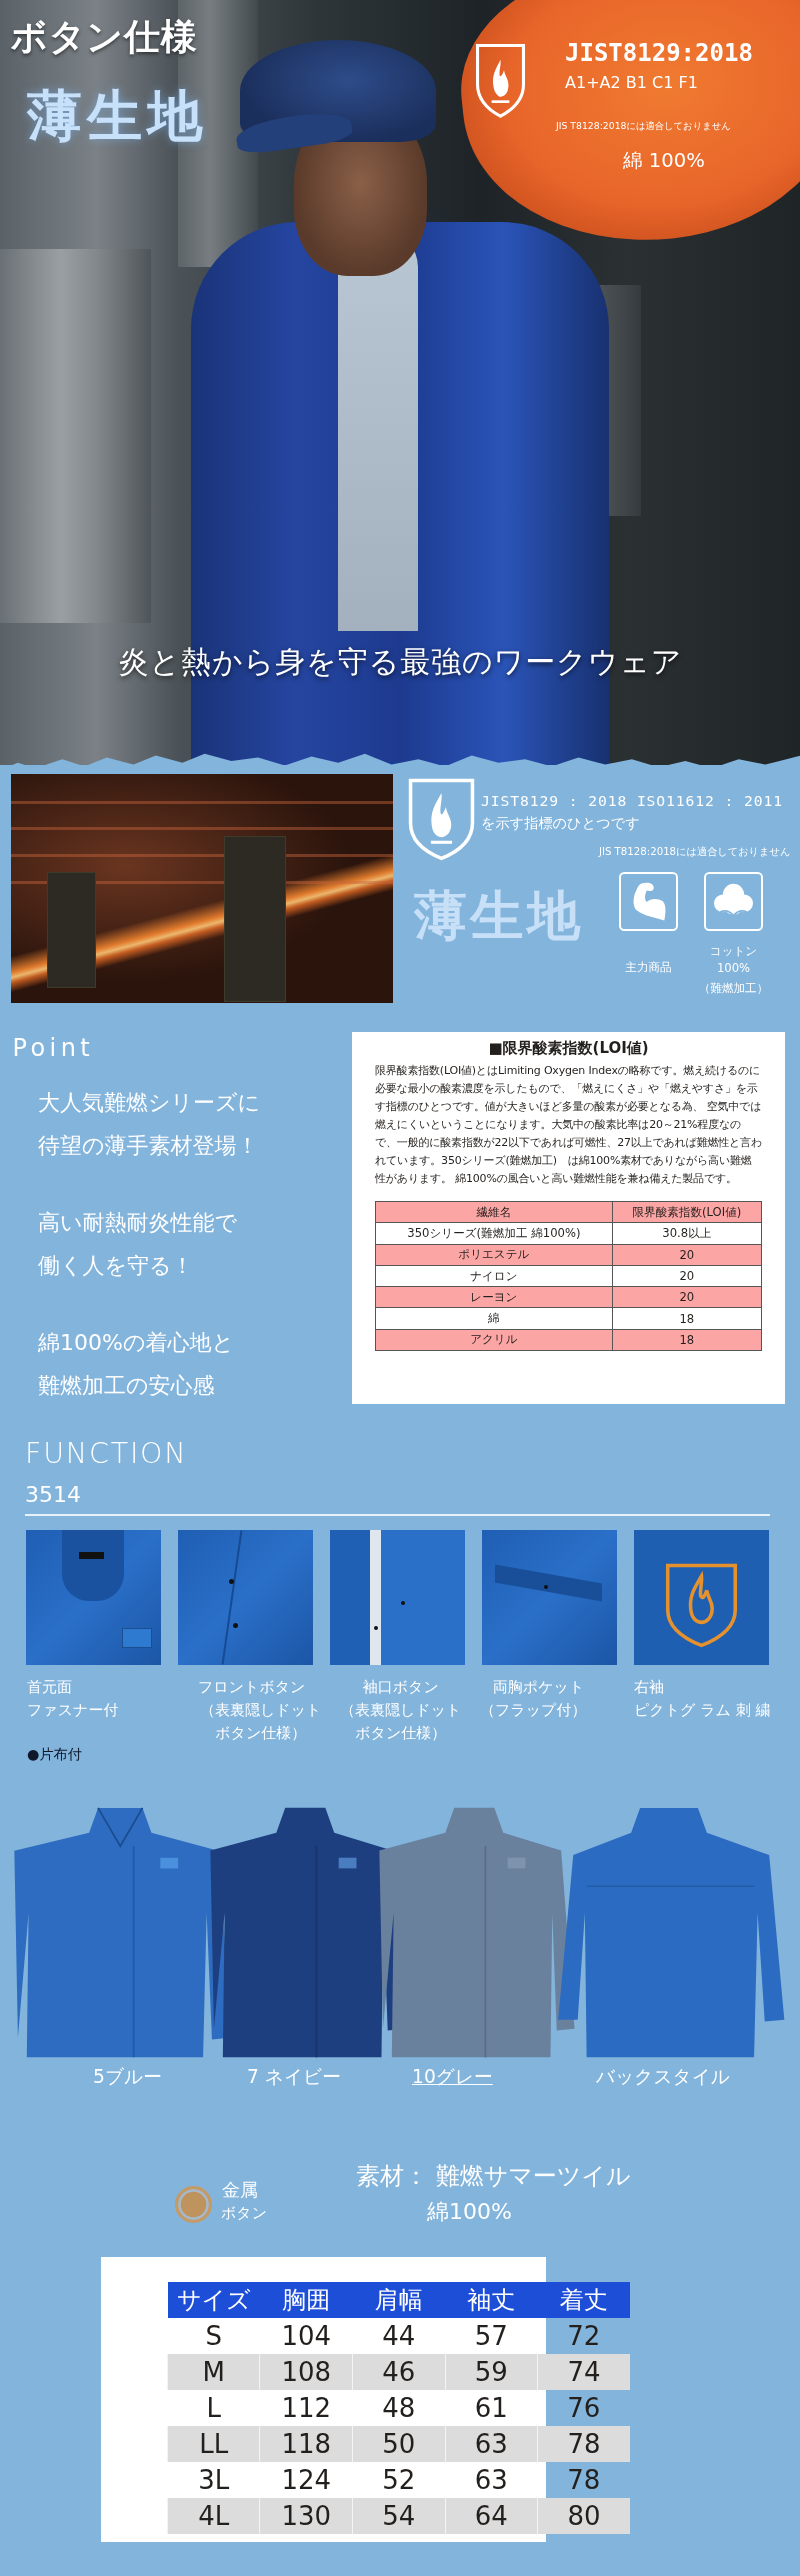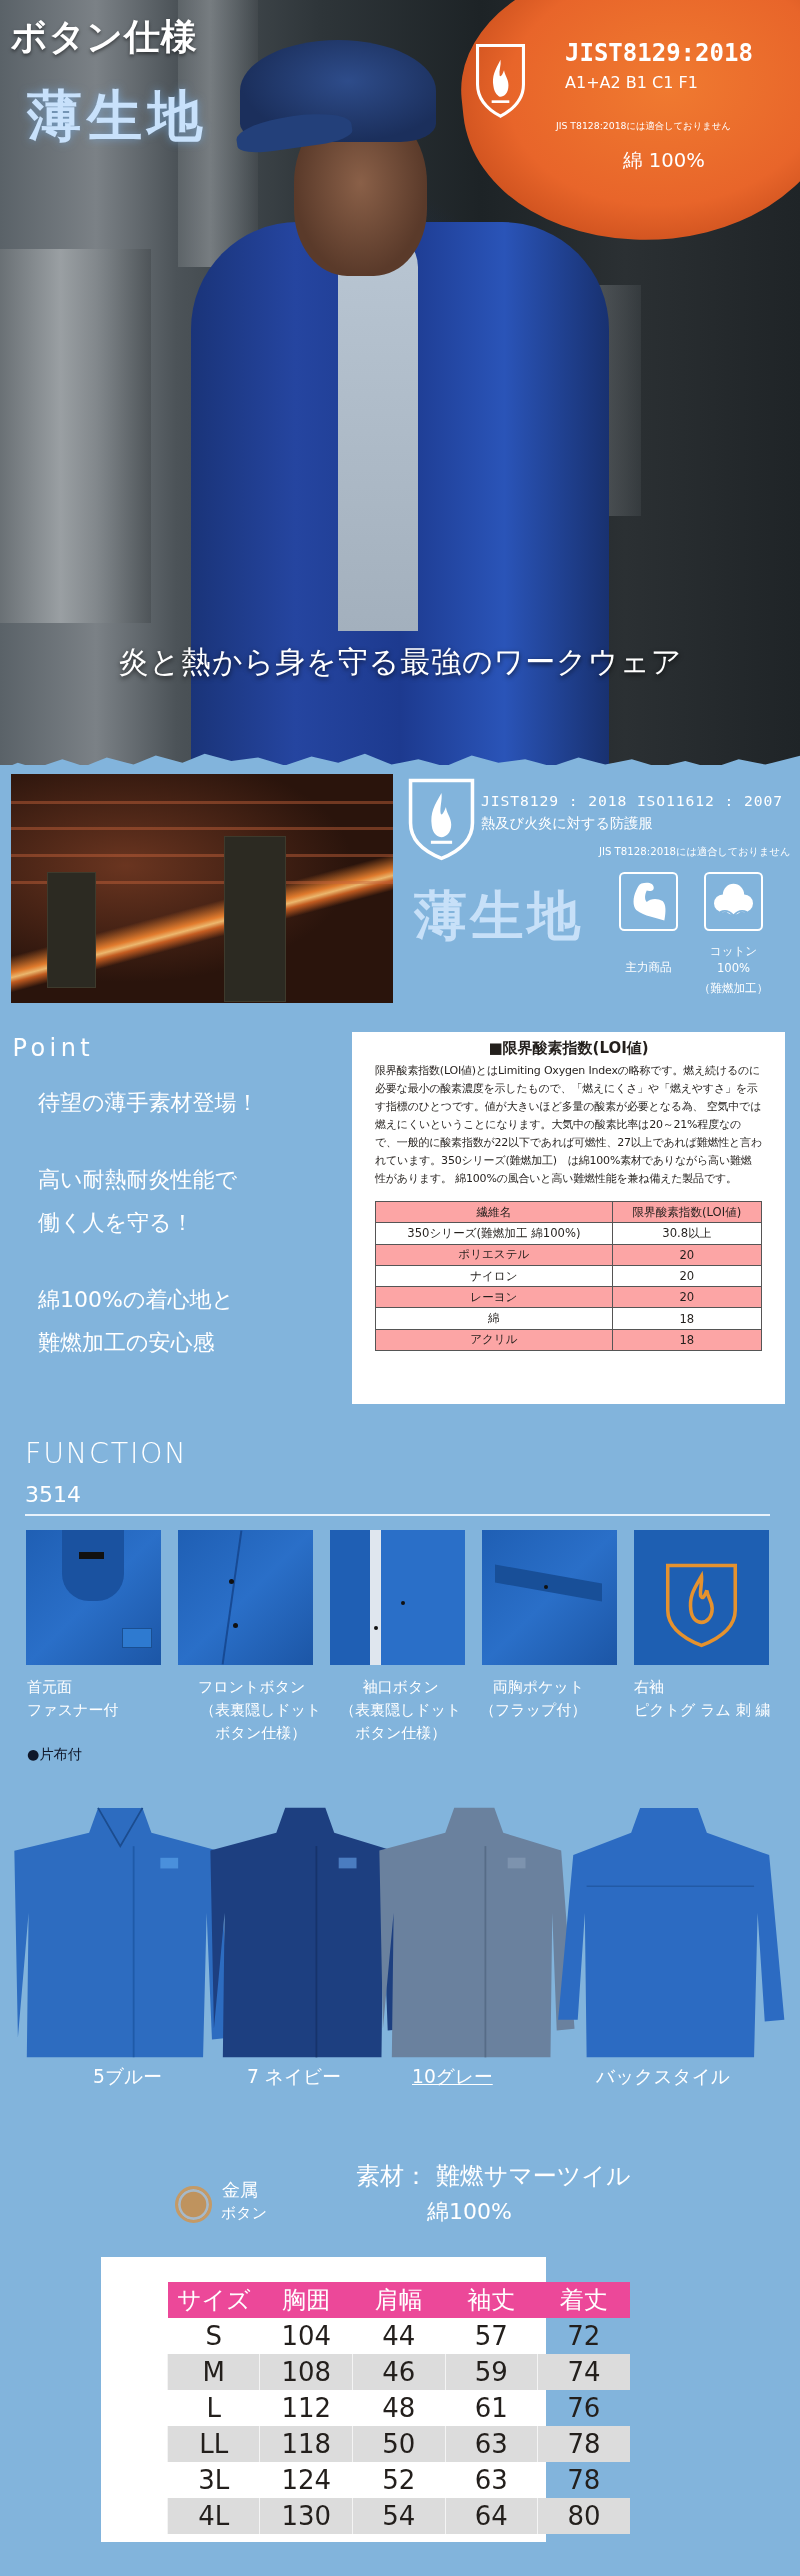--- a/index.html
+++ b/index.html
@@ -191,21 +191,21 @@
   .size-box {
     position: absolute; left: 101px; top: 2257px; width: 445px; height: 285px;
     background: #fff;
     width: 447px;
   }
   .size-table {
     position: absolute; left: 66px; top: 25px; width: 463px; border-collapse: collapse;
     color: #231f1c;
   }
   .size-table th {
-    background: #ec4899; color: #fff; font-size: 24px; font-weight: normal;
+    background: #1d4ed8; color: #fff; font-size: 24px; font-weight: normal;
     height: 36px; width: 93px;
   }
   .size-table td {
     font-size: 26px; text-align: center; height: 36px; width: 93px;
   }
   .size-table tr.alt td { background: #dcdcdc; border-left: 0.9px solid #f4f4f4; }
 </style>
 </head>
 <body>
 
@@ -250,22 +250,22 @@
   <div class="machine" style="left:213px;top:62px;width:62px;height:166px;"></div>
   <div class="machine" style="left:36px;top:98px;width:49px;height:116px;"></div>
 </div>
 
 <div class="cert2">
   <svg class="cert2-shield" viewBox="0 0 78 96">
     <path d="M4 4 H74 V52 Q74 78 39 92 Q4 78 4 52 Z" fill="none" stroke="#fff" stroke-width="4"></path>
     <path d="M39 18 C31 32 26 40 28 55 C29 64 35 68 39 68 C44 68 50 63 50 54 C50 46 45 42 44 34 C41 42 39 44 38 41 C37 34 40 26 39 18 Z" fill="#fff"></path>
     <rect x="27" y="72" width="24" height="3.5" fill="#fff"></rect>
   </svg>
-  <div class="cert2-code">JIST8129 : 2018 ISO11612 : 2007</div>
-  <div class="cert2-desc">熱及び火炎に対する防護服</div>
+  <div class="cert2-code">JIST8129 : 2018 ISO11612 : 2011</div>
+  <div class="cert2-desc">を示す指標のひとつです</div>
   <div class="cert2-note">JIS T8128:2018には適合しておりません</div>
 </div>
 
 <div class="thin-title">薄生地</div>
 
 <div class="feat-icon" style="left:619px;top:872px;">
   <svg width="39" height="44" viewBox="0 0 44 50">
     <path d="M14 4 C22 2 28 4 28 9 C28 13 22 13 20 12 C18 16 17 22 20 25 C24 21 32 20 38 24 C42 28 42 36 40 46 C30 42 18 42 8 34 C4 30 4 20 8 12 C10 8 11 5 14 4 Z" fill="#fff"></path>
   </svg>
 </div>
@@ -281,20 +281,21 @@
   </svg>
 </div>
 <div class="feat-label" style="left:689px;top:943px;width:89px;">
   <div>コットン</div>
   <div>100%</div>
   <div style="margin-top:3.6px;">（難燃加工）</div>
 </div>
 
 <div class="point-heading">Point</div>
 <div class="point-lines">
+  <div class="pl">大人気難燃シリーズに</div>
   <div class="pl">待望の薄手素材登場！</div>
   <div class="gap"></div>
   <div class="pl">高い耐熱耐炎性能で</div>
   <div class="pl">働く人を守る！</div>
   <div class="gap"></div>
   <div class="pl">綿100%の着心地と</div>
   <div class="pl">難燃加工の安心感</div>
 </div>
 
 <div class="loi-box">

